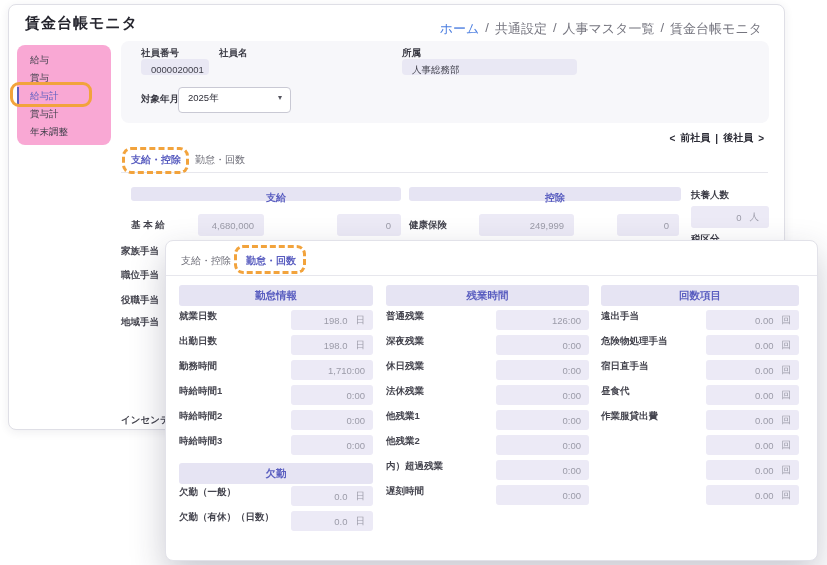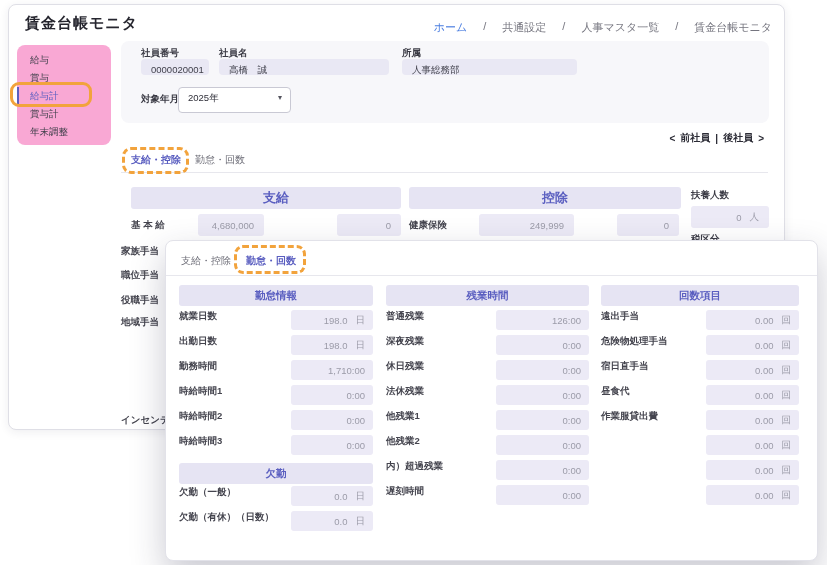--- a/index.html
+++ b/index.html
@@ -8,22 +8,22 @@
   #canvas { position:relative; width:827px; height:565px; background:#fff; }
 
   .win { position:absolute; background:#fff; border:1px solid #dfdfe6; border-radius:8px; }
   #bg-win { left:8px; top:4px; width:777px; height:426px; box-shadow:0 2px 10px rgba(40,40,70,.08); }
   #ov-win { left:165px; top:240px; width:653px; height:321px; z-index:10;
     box-shadow:0 14px 34px rgba(40,40,70,.25); border:1px solid #e2e2e9; }
 
   .page-title { position:absolute; left:16px; top:9px; font-size:15px; font-weight:bold;
     color:#26262f; letter-spacing:1px; }
 
-  .breadcrumb { position:absolute; right:12px; top:15px; display:flex; gap:16px;
-    font-size:11px; color:#75757f; white-space:nowrap; }
+  .breadcrumb { position:absolute; right:22px; top:15px; display:flex; gap:6px;
+    font-size:13px; color:#75757f; white-space:nowrap; }
   .breadcrumb .bc-link { color:#4a7de0; }
 
   .sidebar { position:absolute; left:8px; top:40px; width:94px; height:100px;
     background:#f9a8d4; border-radius:8px; padding-top:6px; }
   .side-item { height:18px; line-height:18px; padding-left:13px; font-size:9.5px;
     color:#3f3f4a; white-space:nowrap; }
   .side-item.active { color:#5a5ec0; border-left:2px solid #5a5ec0; padding-left:11px; }
 
   .ann { position:absolute; border:3px solid #f2a33c; border-radius:9px; z-index:20;
     pointer-events:none; background:transparent; }
@@ -43,22 +43,22 @@
 
   .pager { position:absolute; right:20px; top:126px; font-size:10px; font-weight:bold;
     color:#2b2b35; display:flex; gap:5px; align-items:center; }
 
   .tab { position:absolute; top:148px; font-size:10px; white-space:nowrap; }
   .tab.active { color:#5a5ec0; font-weight:bold; }
   .tab.inactive { color:#6e6e78; }
   .tabs-divider { position:absolute; left:112px; right:16px; top:167px;
     border-top:1px solid #e7e7ed; }
 
-  .band { position:absolute; height:22px; background:#e6e4f3; border-radius:3px;
-    color:#5a5ec0; font-weight:bold; font-size:13px; text-align:center; line-height:21px;padding-left:20px; }
+  .band { position:absolute; height:14px; background:#e6e4f3; border-radius:3px;
+    color:#5a5ec0; font-weight:bold; font-size:10px; text-align:center; line-height:21px;padding-left:20px; }
 
   .rowlabel { position:absolute; font-size:9.5px; font-weight:bold; color:#44444e; white-space:nowrap; }
   .numfield { position:absolute; height:22px; background:#eceaf6; border-radius:3px;
     display:flex; align-items:center; justify-content:flex-end; padding-right:10px;
     font-size:9.5px; color:#9b9ba8; }
   .numfield .unit { margin-left:8px; }
 
   
   .ov-body { position:absolute; left:0; top:0; right:0; bottom:28px; overflow:hidden; }
   .ov-tab { position:absolute; top:13px; font-size:10px; white-space:nowrap; }
@@ -110,21 +110,20 @@
       <div class="side-item active">給与計</div>
       <div class="side-item">賞与計</div>
       <div class="side-item">年末調整</div>
     </div>
     <div class="ann" id="ann-sidebar"></div>
 
     <div class="form-panel">
       <div class="flabel-sm" style="left:20px; top:6px;">社員番号</div>
       <div class="pillfield" style="left:20px; top:18px; width:68px;">0000020001</div>
       <div class="flabel-sm" style="left:98px; top:6px;">社員名</div>
-      <div class="pillfield" style="left:98px; top:18px; width:170px;">高橋　誠</div>
       <div class="flabel-sm" style="left:281px; top:6px;">所属</div>
       <div class="pillfield" style="left:281px; top:18px; width:175px;">人事総務部</div>
       <div class="flabel-sm" style="left:20px; top:52px;">対象年月</div>
       <div class="select" style="left:57px; top:46px; width:113px;">
         <span>2025年</span>
         <span class="caret">▾</span>
       </div>
     </div>
 
     <div class="pager">

